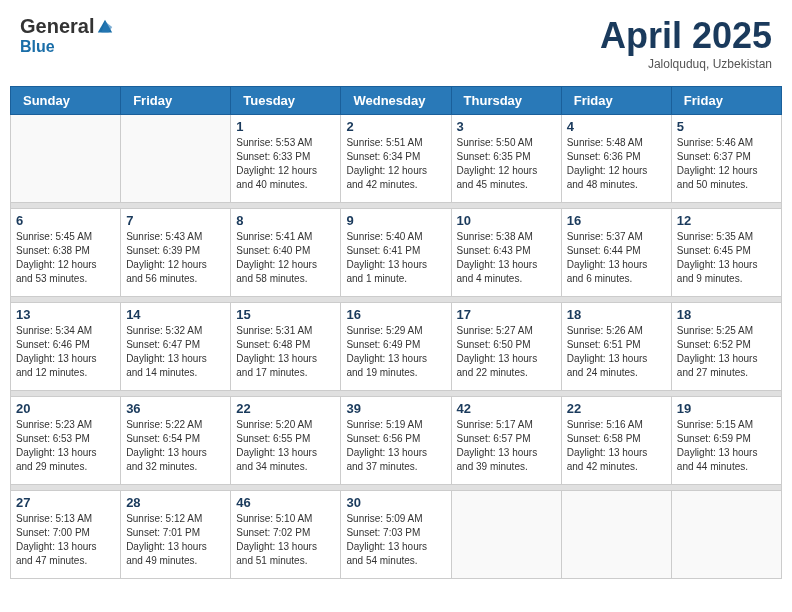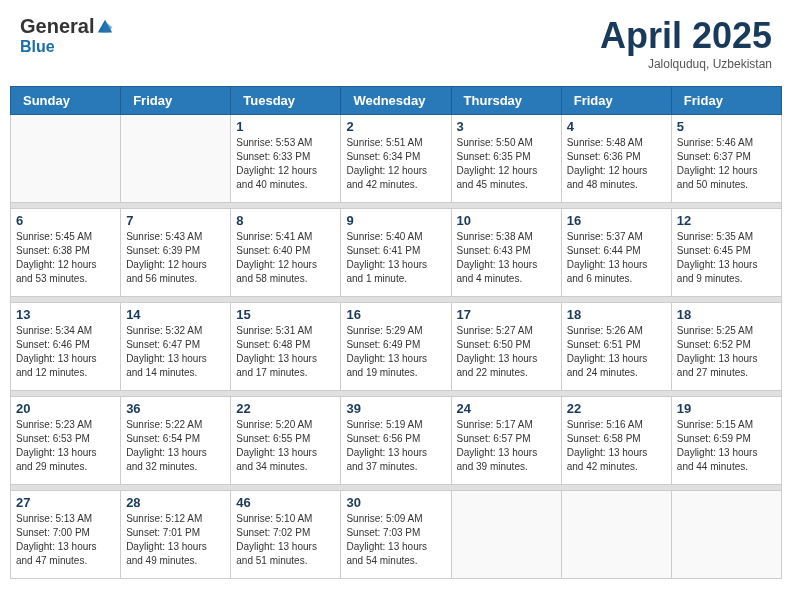--- a/index.html
+++ b/index.html
@@ -236,21 +236,21 @@
         </td>
         <td>
           <span class="day-number">22</span>
           <div class="day-info">Sunrise: 5:20 AM<br>Sunset: 6:55 PM<br>Daylight: 13 hours and 34 minutes.</div>
         </td>
         <td>
           <span class="day-number">39</span>
           <div class="day-info">Sunrise: 5:19 AM<br>Sunset: 6:56 PM<br>Daylight: 13 hours and 37 minutes.</div>
         </td>
         <td>
-          <span class="day-number">24</span>
+          <span class="day-number">42</span>
           <div class="day-info">Sunrise: 5:17 AM<br>Sunset: 6:57 PM<br>Daylight: 13 hours and 39 minutes.</div>
         </td>
         <td>
           <span class="day-number">22</span>
           <div class="day-info">Sunrise: 5:16 AM<br>Sunset: 6:58 PM<br>Daylight: 13 hours and 42 minutes.</div>
         </td>
         <td>
           <span class="day-number">19</span>
           <div class="day-info">Sunrise: 5:15 AM<br>Sunset: 6:59 PM<br>Daylight: 13 hours and 44 minutes.</div>
         </td>

